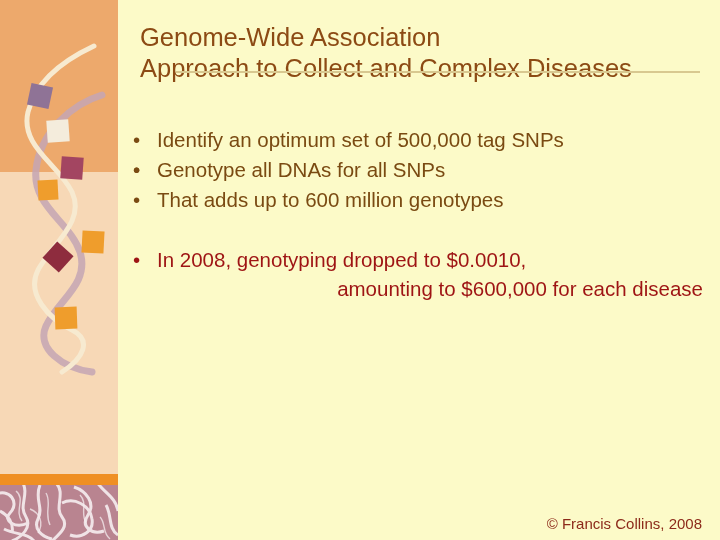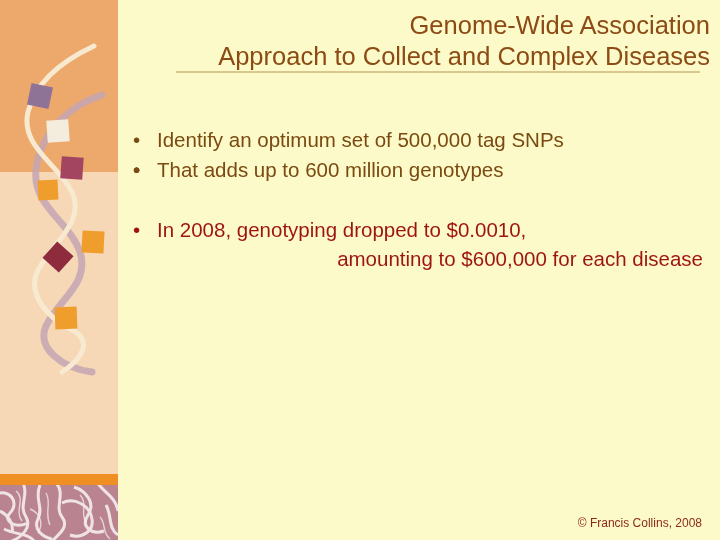--- a/index.html
+++ b/index.html
@@ -56,23 +56,23 @@
   .sb-helix {
     position: absolute;
     left: 0; top: 0;
     width: 118px; height: 474px;
   }
 
   
   .title-block {
     position: absolute;
     left: 140px;
-    top: 10px;
+    top: 22px;
     width: 570px;
-    text-align: right;
+    text-align: left;
   }
   .title-line {
     color: #8c4a14;
     font-size: 25.5px;
     line-height: 31px;
     white-space: nowrap;
     letter-spacing: 0px;
   }
   .title-rule {
     position: absolute;
@@ -119,21 +119,21 @@
     display: block;
     text-align: right;
   }
 
   
   .credit {
     position: absolute;
     right: 18px;
     bottom: 9px;
     color: #8c2a1a;
-    font-size: 12px;
+    font-size: 15px;
     line-height: 15px;
     white-space: nowrap;
   }
 </style>
 </head>
 <body>
 
 <div id="slide">
 
   <div class="sidebar">
@@ -215,20 +215,21 @@
       <span class="dot">•</span>
       <span>Identify an optimum set of 500,000 tag SNPs</span>
     </div>
 
     <div class="bullet">
       <span class="dot">•</span>
     </div>
 
     <div class="bullet">
       <span class="dot">•</span>
+      <span>Genotype all DNAs for all SNPs</span>
     </div>
 
     <div class="bullet">
       <span class="dot">•</span>
       <span>That adds up to 600 million genotypes</span>
     </div>
 
     <div class="bullet-gap"></div>
 
     <div class="bullet highlight">

